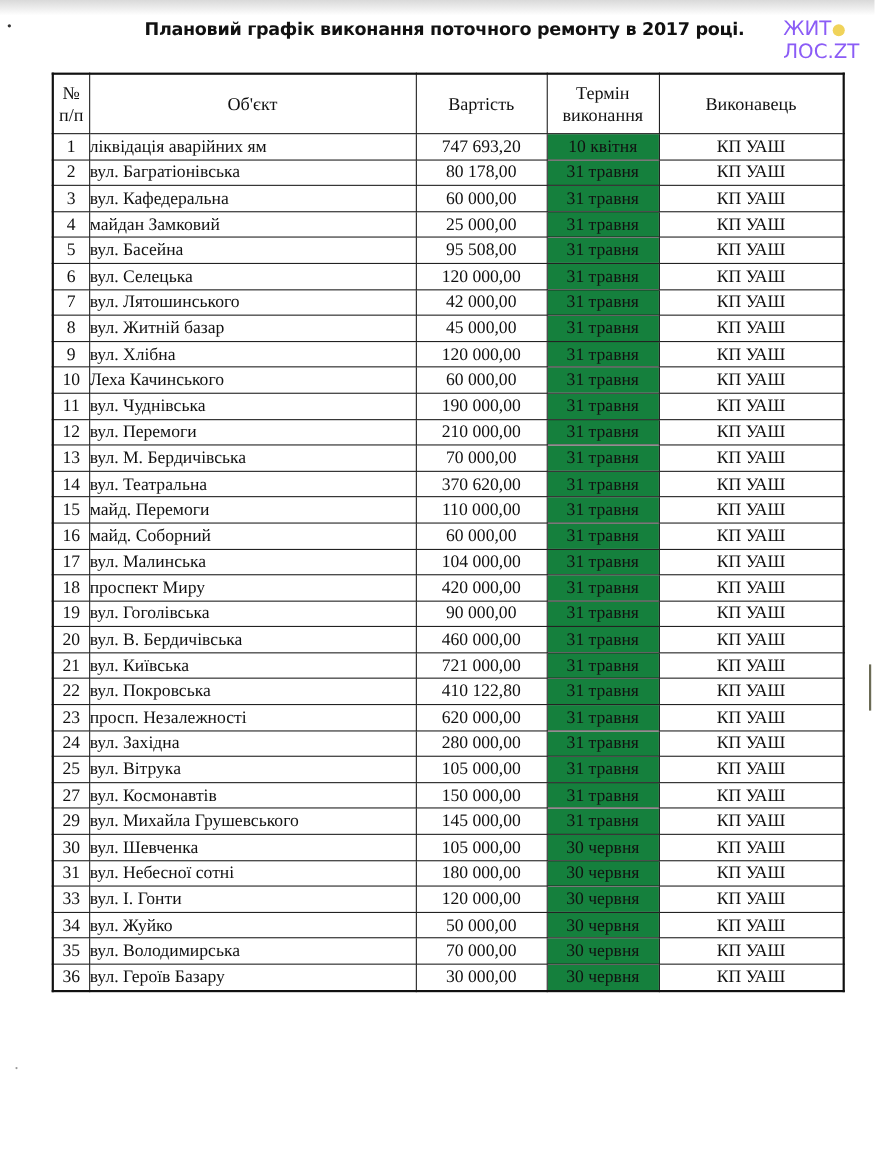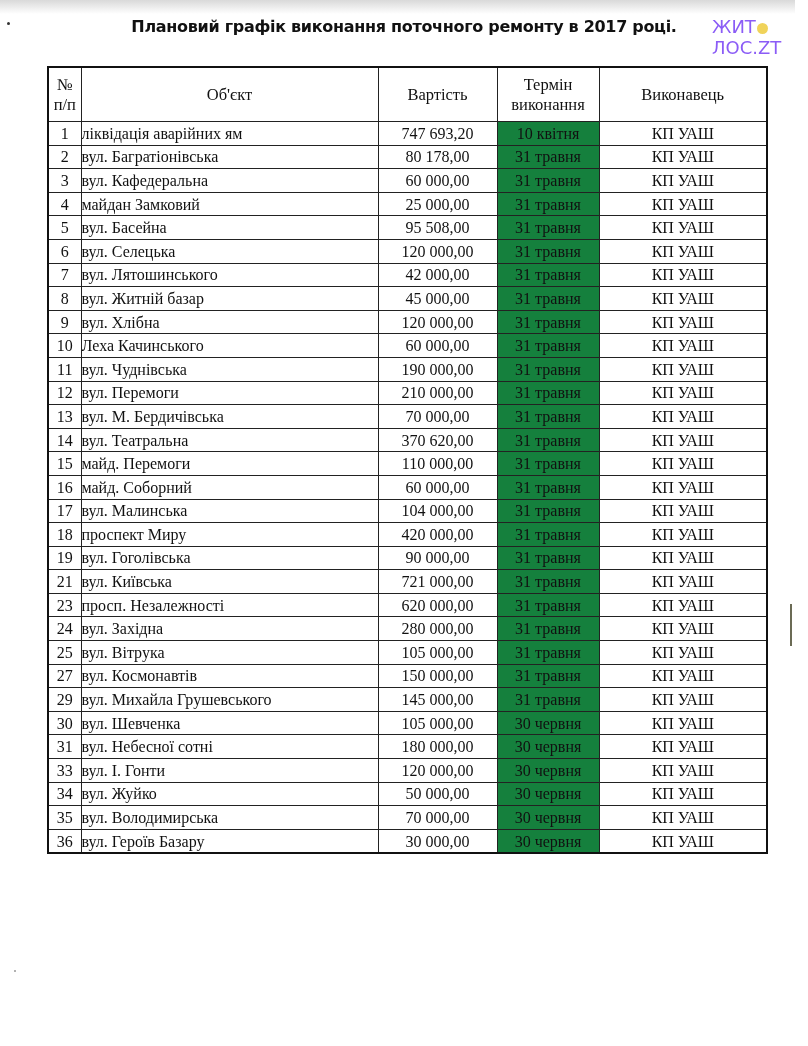--- a/index.html
+++ b/index.html
@@ -263,27 +263,41 @@
         <td class="c-exec">КП УАШ</td>
       </tr>
       <tr>
         <td class="c-num">19</td>
         <td class="c-obj">вул. Гоголівська</td>
         <td class="c-cost">90 000,00</td>
         <td class="c-term">31 травня</td>
         <td class="c-exec">КП УАШ</td>
       </tr>
       <tr>
+        <td class="c-num">20</td>
+        <td class="c-obj">вул. В. Бердичівська</td>
+        <td class="c-cost">460 000,00</td>
+        <td class="c-term">31 травня</td>
+        <td class="c-exec">КП УАШ</td>
+      </tr>
+      <tr>
         <td class="c-num">21</td>
         <td class="c-obj">вул. Київська</td>
         <td class="c-cost">721 000,00</td>
         <td class="c-term">31 травня</td>
         <td class="c-exec">КП УАШ</td>
       </tr>
       <tr>
+        <td class="c-num">22</td>
+        <td class="c-obj">вул. Покровська</td>
+        <td class="c-cost">410 122,80</td>
+        <td class="c-term">31 травня</td>
+        <td class="c-exec">КП УАШ</td>
+      </tr>
+      <tr>
         <td class="c-num">23</td>
         <td class="c-obj">просп. Незалежності</td>
         <td class="c-cost">620 000,00</td>
         <td class="c-term">31 травня</td>
         <td class="c-exec">КП УАШ</td>
       </tr>
       <tr>
         <td class="c-num">24</td>
         <td class="c-obj">вул. Західна</td>
         <td class="c-cost">280 000,00</td>

